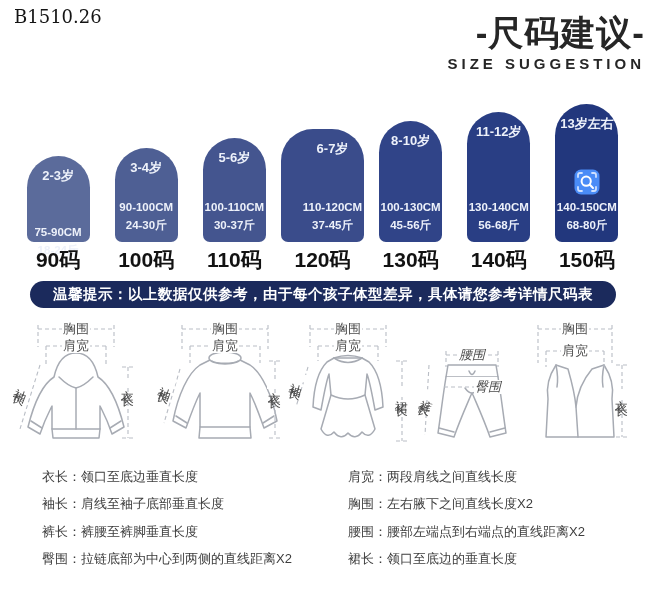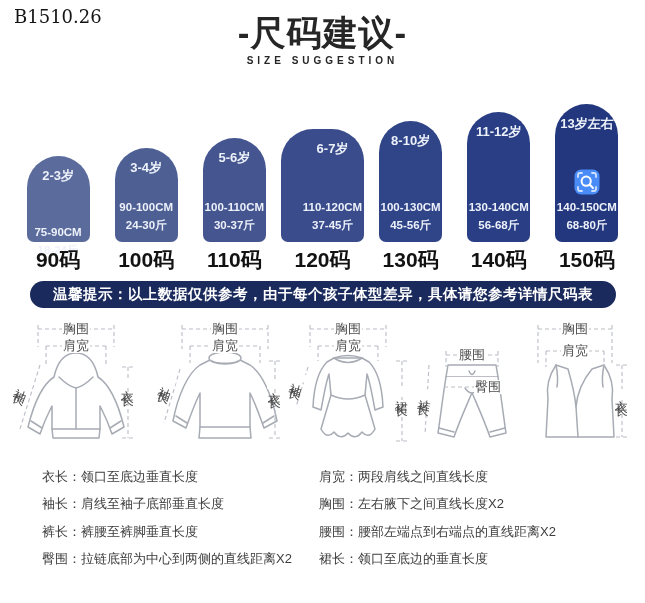--- a/index.html
+++ b/index.html
@@ -2,23 +2,23 @@
 <html><head>
 <meta charset="utf-8">
 <style>
   html,body{margin:0;padding:0;background:#fff;}
   .page{position:relative;width:645px;height:603px;background:#fff;overflow:hidden;
         font-family:"Liberation Sans","DejaVu Sans",sans-serif;}
 
   .sku{position:absolute;left:14px;top:6px;font-family:"DejaVu Serif",serif;
        font-size:18px;color:#141414;}
 
-  .title-wrap{position:absolute;left:0;right:0;top:13px;text-align:center;color:#262626;}
+  .title-wrap{position:absolute;left:0;right:0;top:13px;text-align:right;color:#262626;}
   .title{font-size:35px;font-weight:700;letter-spacing:1px;line-height:1.15;}
-  .subtitle{font-size:10px;font-weight:700;letter-spacing:4px;margin-top:2px;}
+  .subtitle{font-size:15px;font-weight:700;letter-spacing:4px;margin-top:2px;}
 
   
   .capsule-row{position:absolute;left:14px;top:104px;width:617px;height:138px;
                display:flex;align-items:flex-end;}
   .capsule-slot{flex:1;display:flex;justify-content:center;align-items:flex-end;height:100%;}
   .capsule{width:63px;border-radius:32px 32px 7px 7px;color:#edf1fa;
            display:flex;flex-direction:column;justify-content:space-between;
            align-items:center;text-align:center;}
   .capsule .age{font-size:13px;font-weight:700;padding-top:11px;white-space:nowrap;}
   .capsule .ranges{padding-bottom:9px;}
@@ -39,21 +39,21 @@
   .mlabel{position:absolute;font-size:13px;color:#4b4b4b;background:#fff;
           line-height:1.05;padding:0 1px;white-space:nowrap;z-index:2;}
   .mlabel.h{transform:translateX(-50%);}
   .mlabel.v{writing-mode:vertical-rl;letter-spacing:3px;padding:1px 0;}
   .rot22{transform:rotate(22deg);} .rot20{transform:rotate(20deg);}
   .rot16{transform:rotate(16deg);} .rot10{transform:rotate(10deg);}
 
   
   .defs{position:absolute;top:463px;font-size:13px;color:#3d3d3d;}
   .defs .line{height:27.5px;display:flex;align-items:center;white-space:nowrap;}
-  .defs-left{left:42px;} .defs-right{left:319px;}
+  .defs-left{left:42px;} .defs-right{left:348px;}
 </style>
 </head>
 <body>
 
 <div class="page">
 
   <div class="sku">B1510.26</div>
 
   <div class="title-wrap">
     <div class="title">-尺码建议-</div>
@@ -222,21 +222,21 @@
           <line x1="110" y1="124" x2="122" y2="124"></line>
         <line x1="22" y1="50" x2="10" y2="90"></line>
       </g>
     </svg>
     <div class="mlabel h" style="left:62px;top:5px;">胸围</div>
     <div class="mlabel h" style="left:62px;top:22px;">肩宽</div>
     <div class="mlabel v rot16" style="left:6px;top:56px;">袖长</div>
     <div class="mlabel v" style="left:108px;top:72px;">裙长</div>
   </div>
 
-  <div class="diagram" style="left:420px;width:104px;height:140px;">
+  <div class="diagram" style="left:420px;width:104px;height:140px;font-style:italic;">
     <svg width="104" height="140" viewBox="0 0 104 140">
       <g fill="none" stroke="#a7abb3" stroke-width="1.5" stroke-linecap="round" stroke-linejoin="round">
         <path d="M28,48 L76,48 L78,60 L26,60 Z" fill="#fff"></path>
         <path d="M26,60 C23,78 21,96 18,116 L34,120 C40,103 45,92 51,78 Q52,75 53,78 C59,92 64,103 70,120 L86,116 C83,96 81,78 78,60" fill="#fff"></path>
         <path d="M45,71 Q52,81 59,71"></path>
         <path d="M49,54 Q52,61 55,54"></path>
         <path d="M19,111 L34,115"></path>
           <path d="M85,111 L70,115"></path>
       </g>
       <g fill="none" stroke="#b9bdc5" stroke-width="1.1" stroke-dasharray="4 3">

